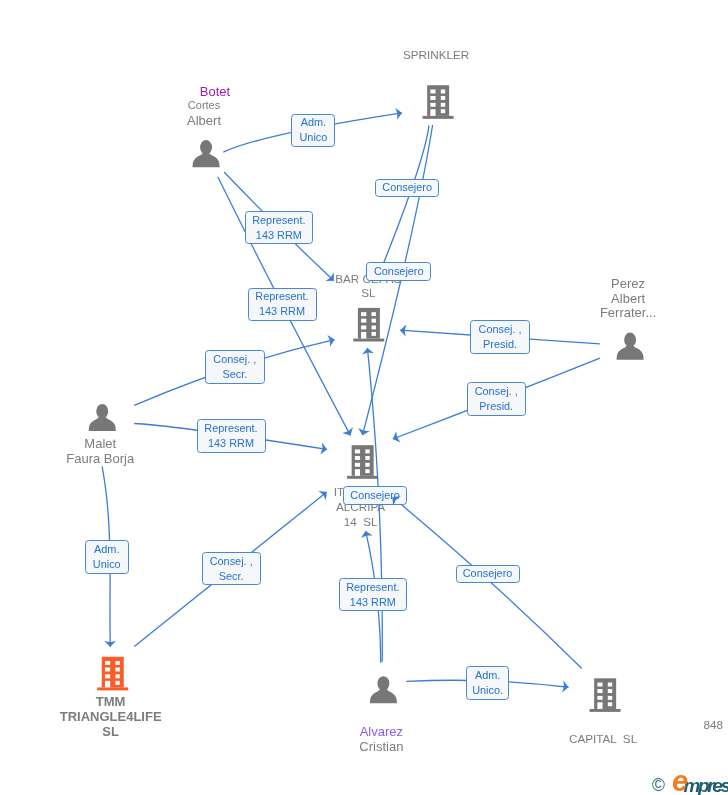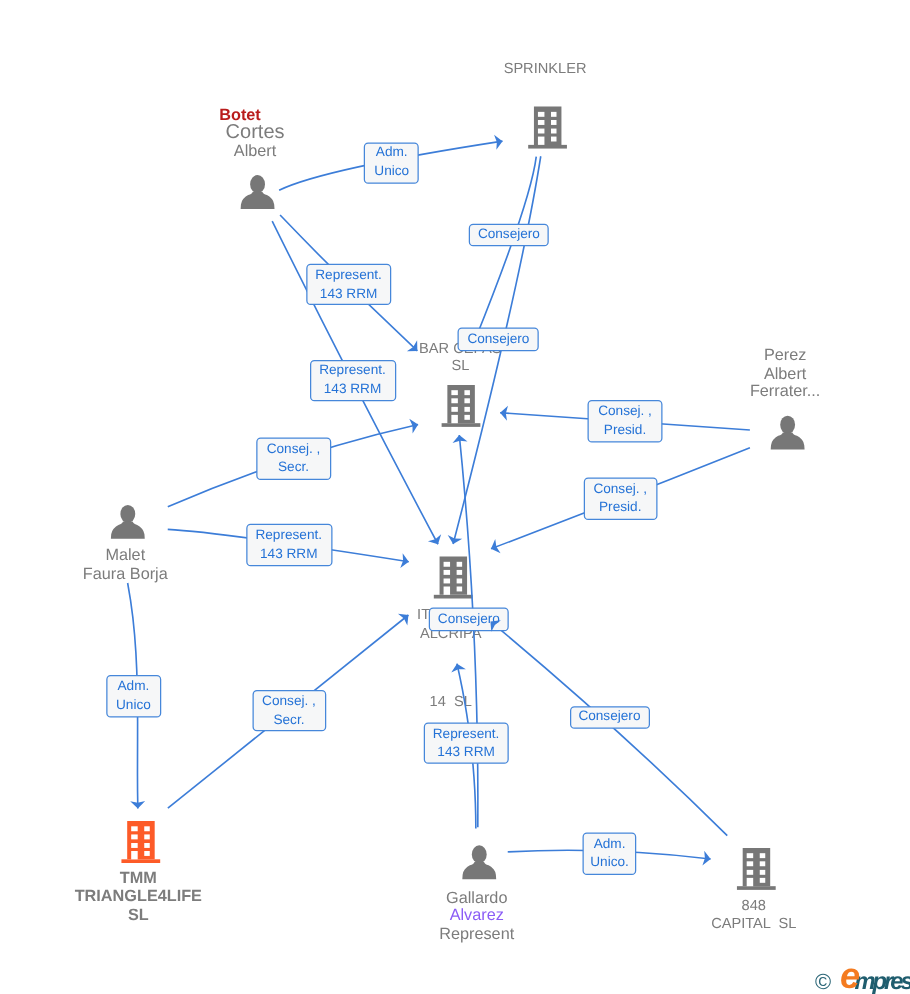--- a/index.html
+++ b/index.html
@@ -105,41 +105,40 @@
         <rect x="-7.7" y="-6.05" width="5.2" height="3.95" fill="#fff"></rect>
         <rect x="-7.7" y="0.8" width="5.2" height="3.95" fill="#fff"></rect>
         <rect x="-7.7" y="7.2" width="5.2" height="6.65" fill="#fff"></rect>
         <rect x="2.75" y="-12.55" width="4.4" height="3.95" fill="#fff"></rect>
         <rect x="2.75" y="-6.05" width="4.4" height="3.95" fill="#fff"></rect>
         <rect x="2.75" y="0.8" width="4.4" height="3.95" fill="#fff"></rect>
         <rect x="2.75" y="7.2" width="4.4" height="3.95" fill="#fff"></rect>
       </g>
     </svg>
   <div id="label-layer">
-      <div class="nlabel" style="left: 72px; top: 83.6px; width: 240px; font-size: 13px; line-height: 15.6px; color: #b91c1c; font-weight: bold;">Botet</div>
-      <div class="nlabel" style="left: 84.05px; top: 98.4px; width: 240px; font-size: 16px; line-height: 15.6px; color: rgb(124, 124, 124);">Cortes</div>
+      <div class="nlabel" style="left: 95px; top: 83.6px; width: 240px; font-size: 13px; line-height: 15.6px; color: #a21caf;">Botet</div>
+      <div class="nlabel" style="left: 84.05px; top: 98.4px; width: 240px; font-size: 11px; line-height: 15.6px; color: rgb(124, 124, 124);">Cortes</div>
       <div class="nlabel" style="left: 84.05px; top: 113.2px; width: 240px; font-size: 13px; line-height: 15.6px; color: rgb(124, 124, 124);">Albert</div>
       <div class="nlabel" style="left: 316.05px; top: 47.93px; width: 240px; font-size: 11.7px; line-height: 14.04px; color: rgb(124, 124, 124);">SPRINKLER</div>
       <div class="nlabel" style="left: 248.29px; top: 271.63px; width: 240px; font-size: 11.7px; line-height: 14.04px; color: rgb(124, 124, 124);">BAR CEPAS</div>
       <div class="nlabel" style="left: 248.29px; top: 286.43px; width: 240px; font-size: 11.7px; line-height: 14.04px; color: rgb(124, 124, 124);">SL</div>
       <div class="nlabel" style="left: 508.1px; top: 275.8px; width: 240px; font-size: 13px; line-height: 15.6px; color: rgb(124, 124, 124);">Perez</div>
       <div class="nlabel" style="left: 508.1px; top: 290.6px; width: 240px; font-size: 13px; line-height: 15.6px; color: rgb(124, 124, 124);">Albert</div>
       <div class="nlabel" style="left: 508.1px; top: 305.4px; width: 240px; font-size: 13px; line-height: 15.6px; color: rgb(124, 124, 124);">Ferrater...</div>
       <div class="nlabel" style="left: -19.75px; top: 436.2px; width: 240px; font-size: 13px; line-height: 15.6px; color: rgb(124, 124, 124);">Malet</div>
       <div class="nlabel" style="left: -19.75px; top: 451px; width: 240px; font-size: 13px; line-height: 15.6px; color: rgb(124, 124, 124);">Faura Borja</div>
       <div class="nlabel" style="left: 240.55px; top: 485.03px; width: 240px; font-size: 11.7px; line-height: 14.04px; color: rgb(124, 124, 124);">IT NEXUS</div>
       <div class="nlabel" style="left: 240.55px; top: 499.83px; width: 240px; font-size: 11.7px; line-height: 14.04px; color: rgb(124, 124, 124);">ALCRIPA</div>
-      <div class="nlabel" style="left: 240.55px; top: 514.63px; width: 240px; font-size: 11.7px; line-height: 14.04px; color: rgb(124, 124, 124); margin-top: 40px;">14  SL</div>
+      <div class="nlabel" style="left: 240.55px; top: 514.63px; width: 240px; font-size: 11.7px; line-height: 14.04px; color: rgb(124, 124, 124);">14  SL</div>
       <div class="nlabel" style="left: -9.35px; top: 694.2px; width: 240px; font-size: 13px; line-height: 15.6px; color: rgb(124, 124, 124); font-weight: bold;">TMM</div>
       <div class="nlabel" style="left: -9.35px; top: 709px; width: 240px; font-size: 13px; line-height: 15.6px; color: rgb(124, 124, 124); font-weight: bold;">TRIANGLE4LIFE</div>
       <div class="nlabel" style="left: -9.35px; top: 723.8px; width: 240px; font-size: 13px; line-height: 15.6px; color: rgb(124, 124, 124); font-weight: bold;">SL</div>
-      <div class="nlabel" style="left: 261.4px; top: 709.5px; width: 240px; font-size: 13px; line-height: 15.6px; color: rgb(124, 124, 124);">Gallardo</div>
       <div class="nlabel" style="left: 261.4px; top: 724.3px; width: 240px; font-size: 13px; line-height: 15.6px; color: #8b5cf6;">Alvarez</div>
-      <div class="nlabel" style="left: 261.4px; top: 739.1px; width: 240px; font-size: 13px; line-height: 15.6px; color: rgb(124, 124, 124);">Represent</div>
-      <div class="nlabel" style="left: 483.05px; top: 717.53px; width: 240px; font-size: 11.7px; line-height: 14.04px; color: rgb(124, 124, 124);">848</div>
+      <div class="nlabel" style="left: 261.4px; top: 739.1px; width: 240px; font-size: 13px; line-height: 15.6px; color: rgb(124, 124, 124);">Cristian</div>
+      <div class="nlabel" style="left: 483.05px; top: 717.53px; width: 240px; font-size: 11.7px; line-height: 14.04px; color: rgb(124, 124, 124); text-align: right;">848</div>
       <div class="nlabel" style="left: 483.05px; top: 732.33px; width: 240px; font-size: 11.7px; line-height: 14.04px; color: rgb(124, 124, 124);">CAPITAL  SL</div>
     </div>
   <svg id="edge-layer" viewBox="0 0 728 795">
       <g>
         <path d="M 223.30 152.20 Q 259.04 134.84 402.00 112.90" fill="none" stroke="#3c7dd8" stroke-width="1.3"></path>
         <g transform="translate(402,112.9) rotate(-8.73)">
           <path d="M 0 0 L -5.9 -6 L -4.6 0 L -5.9 6 Z" fill="#3c7dd8"></path>
         </g>
       </g>
       <g>

